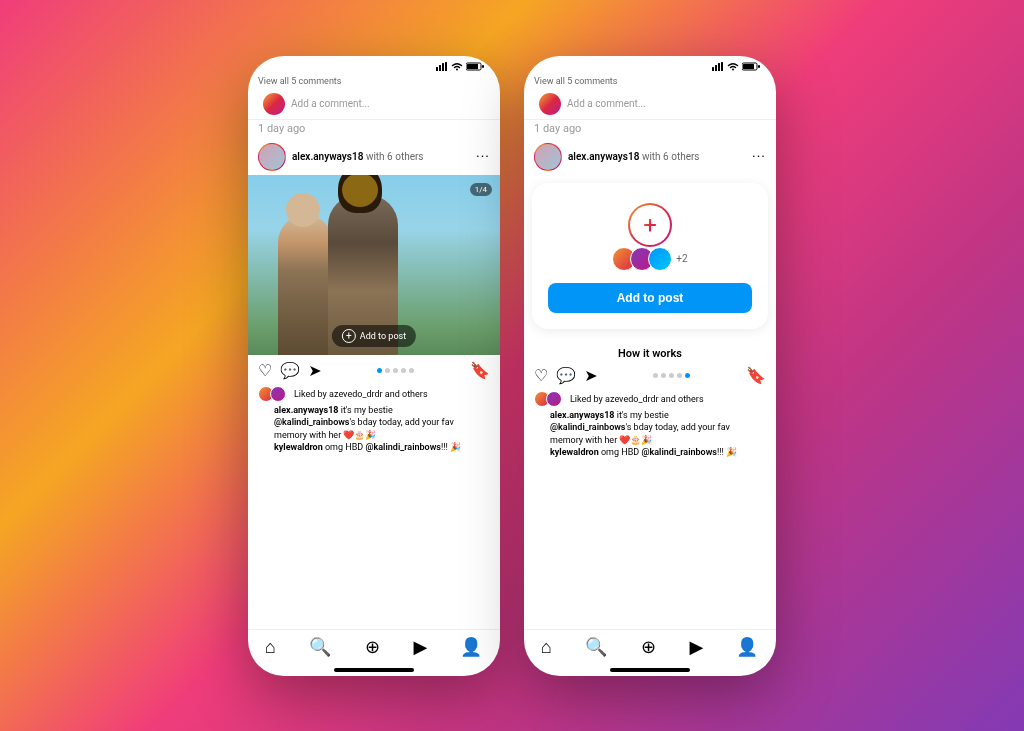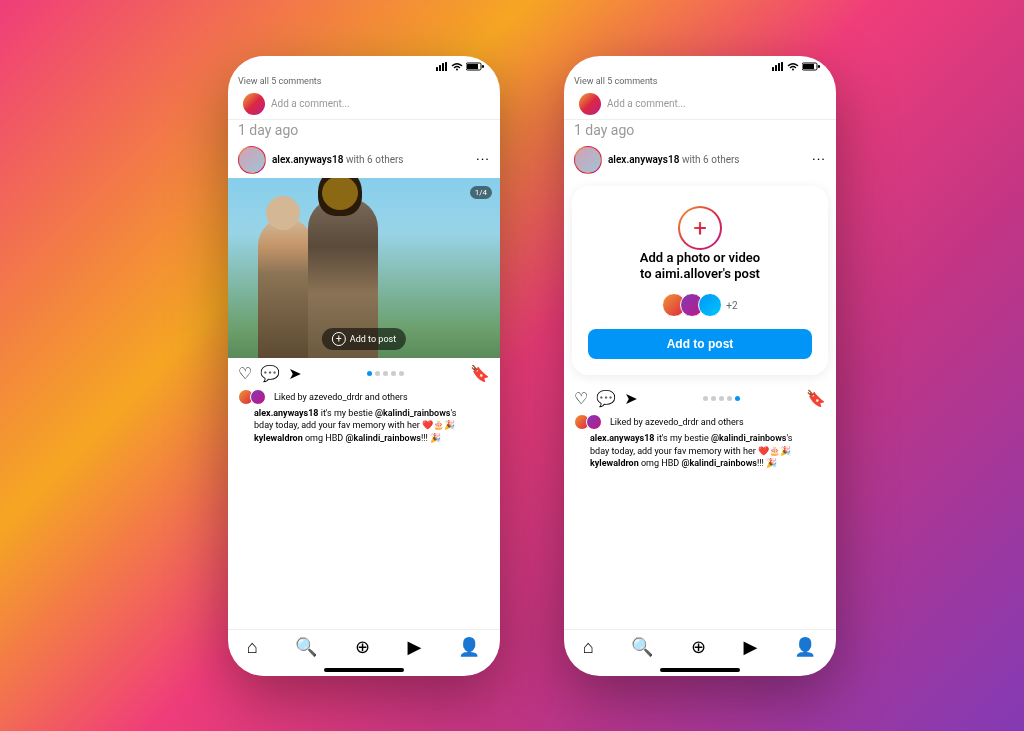--- a/index.html
+++ b/index.html
@@ -14,30 +14,29 @@
       gap: 24px;
       font-family: -apple-system, BlinkMacSystemFont, 'Segoe UI', Roboto, sans-serif;
     }
 
     .phone-wrapper {
       display: flex;
       gap: 24px;
     }
 
     .phone {
-      width: 272px;
+      width: 252px;
       height: 620px;
       background: #fff;
       border-radius: 36px;
       overflow: hidden;
       box-shadow: 0 20px 60px rgba(0,0,0,0.35);
       display: flex;
       flex-direction: column;
       position: relative;
-      margin-left: 40px;
     }
 
     
     .status-bar {
       display: flex;
       justify-content: space-between;
       align-items: center;
       padding: 6px 16px 2px;
       font-size: 9px;
       font-weight: 600;
@@ -71,21 +70,21 @@
       color: #999;
     }
     .view-comments-text {
       font-size: 9px;
       color: #666;
       padding: 3px 10px;
     }
 
     
     .time-ago {
-      font-size: 14px;
+      font-size: 11px;
       color: #999;
       padding: 2px 10px 4px;
     }
 
     
     .post-header {
       display: flex;
       align-items: center;
       padding: 4px 10px;
       flex-shrink: 0;
@@ -543,32 +542,30 @@
           <span>alex.anyways18</span> <span style="font-weight:400;color:#666;">with 6 others</span>
         </span>
       </div>
       <span class="post-more">···</span>
     </div>
 
     <div class="overlay-card">
       <div class="overlay-card-plus-inner">
         <span class="overlay-card-plus-symbol">+</span>
       </div>
-      <div class="overlay-card-title">
-        Add a photo or video<br>to aimi.allover's post
-      </div>
       <div class="overlay-card-avatars">
         <div class="oc-avatar"></div>
         <div class="oc-avatar"></div>
         <div class="oc-avatar"></div>
         <span class="oc-count">+2</span>
       </div>
       <button class="add-to-post-btn">Add to post</button>
     </div>
 
+    <div class="how-it-works">How it works</div>
 
     <div class="action-bar">
       <div class="action-icons-left">
         <span class="action-icon">♡</span>
         <span class="action-icon">💬</span>
         <span class="action-icon">➤</span>
       </div>
       <div class="dots-pagination">
         <div class="dot"></div>
         <div class="dot"></div>

